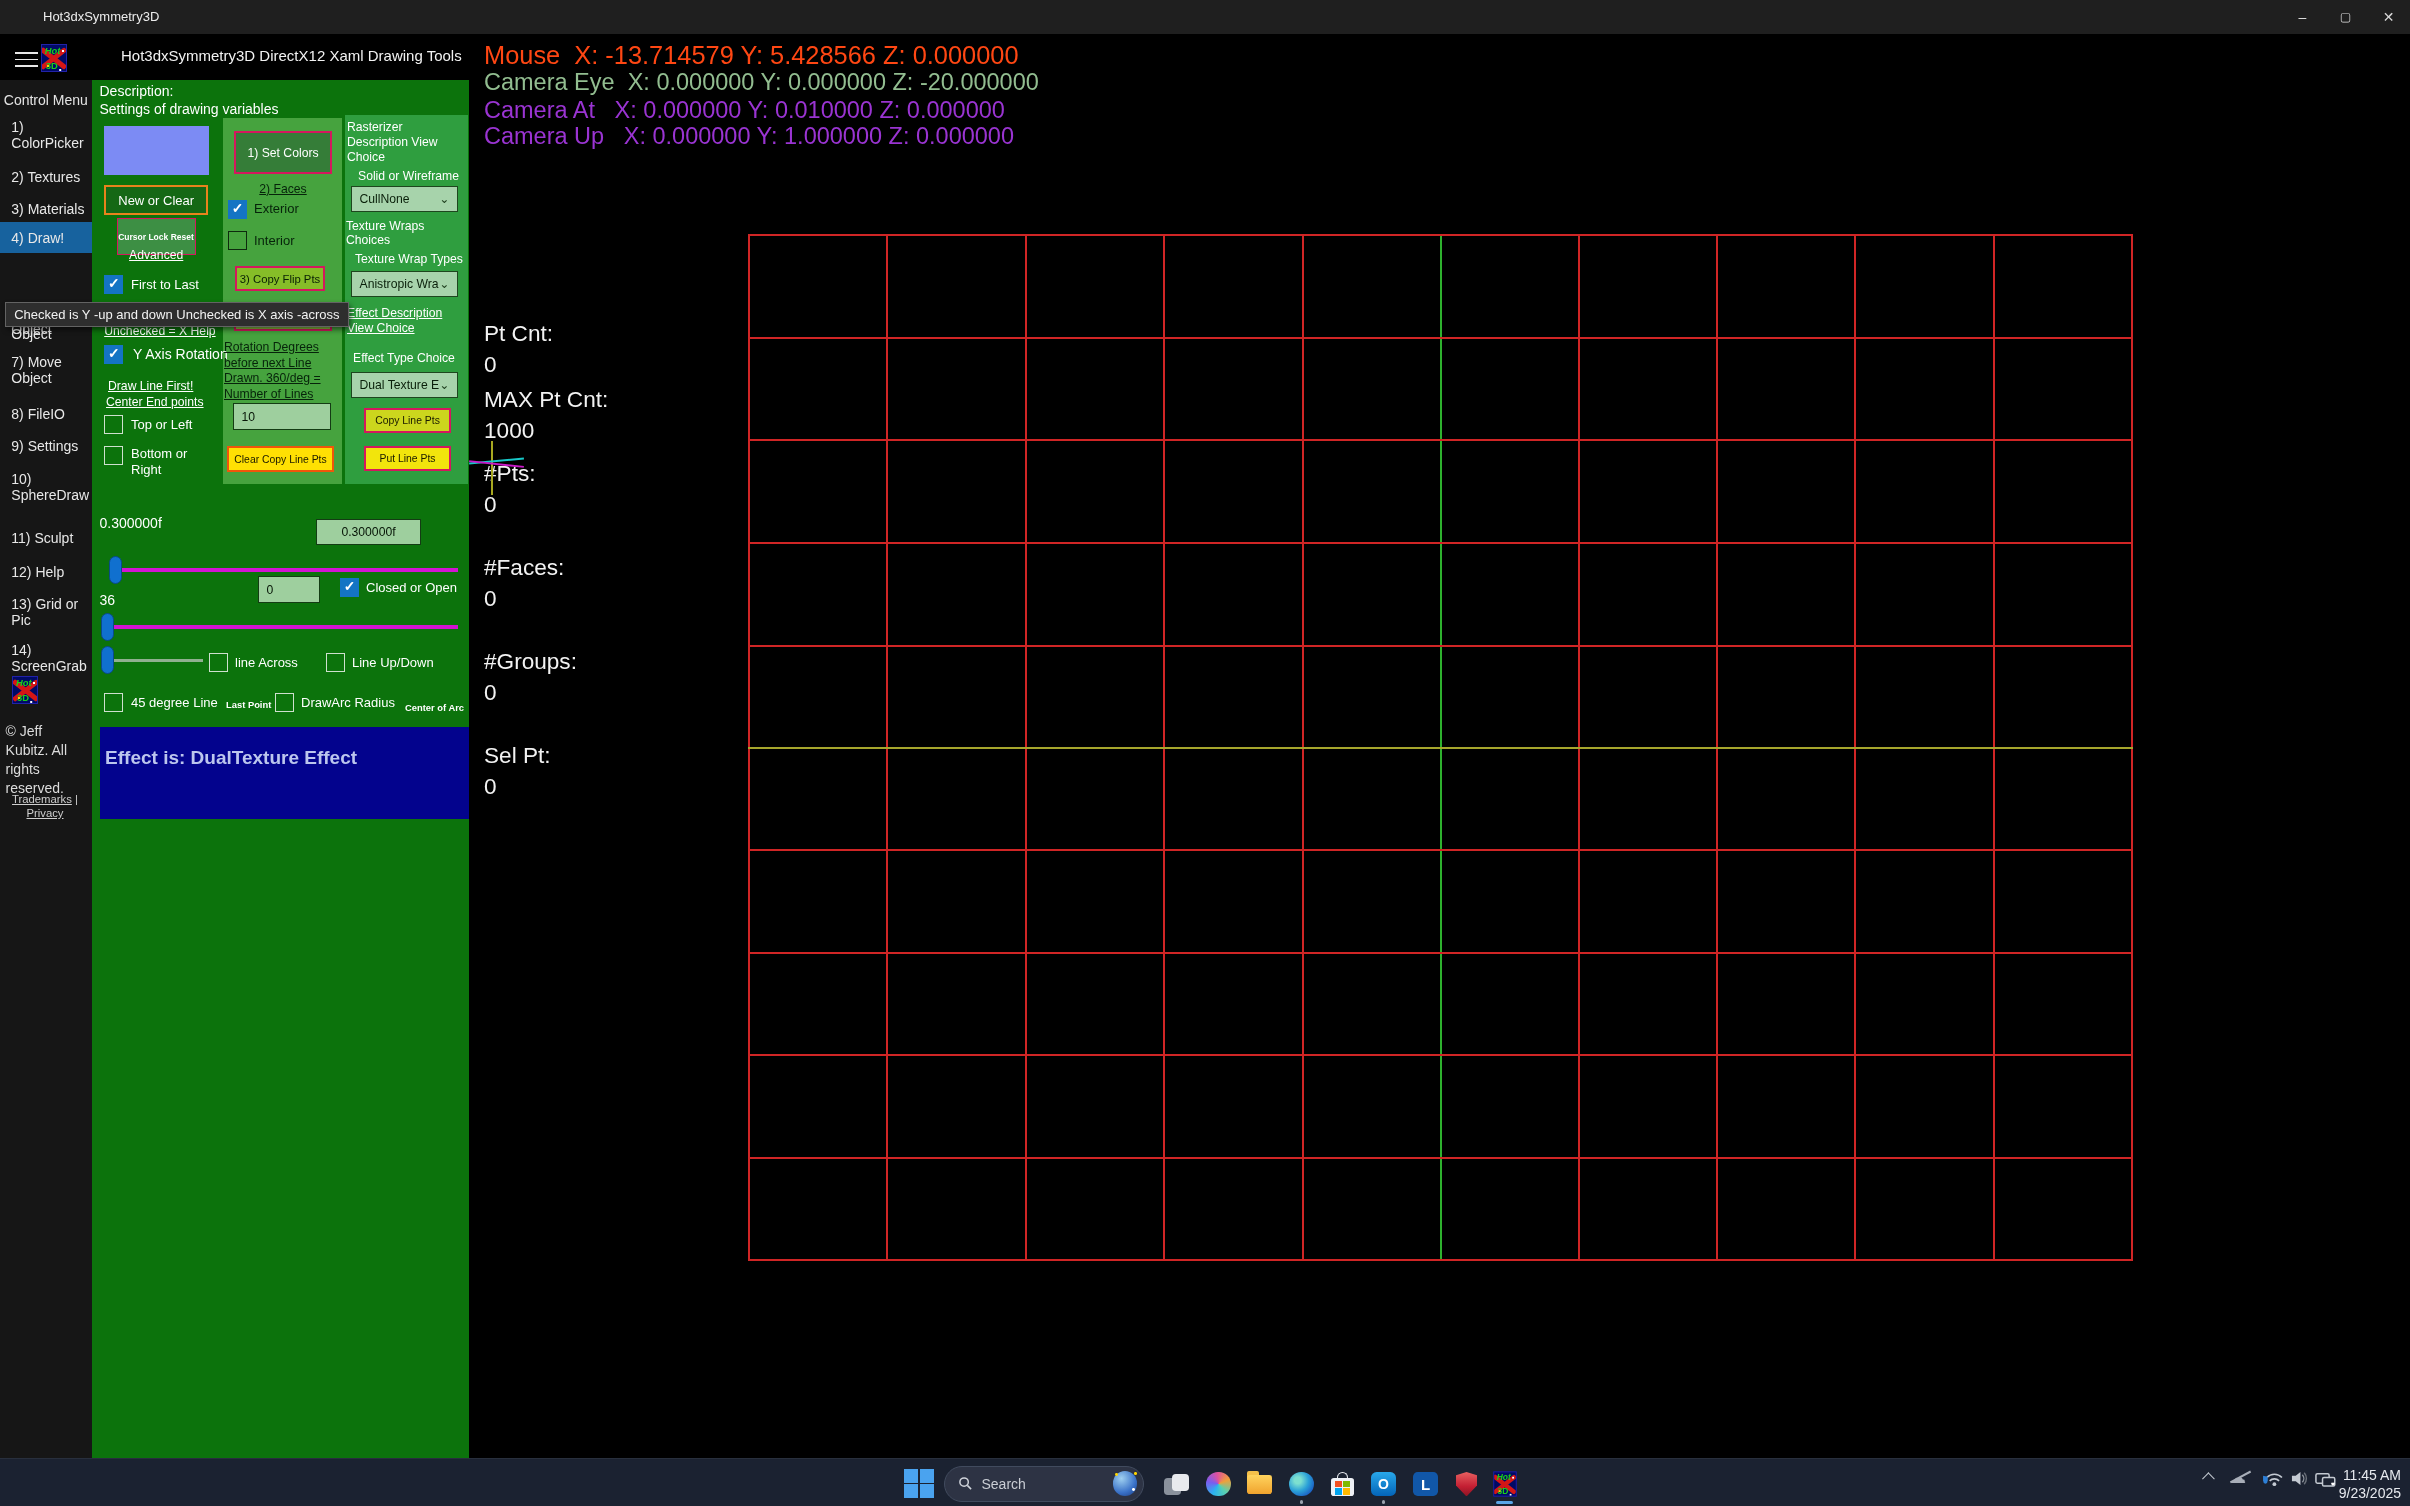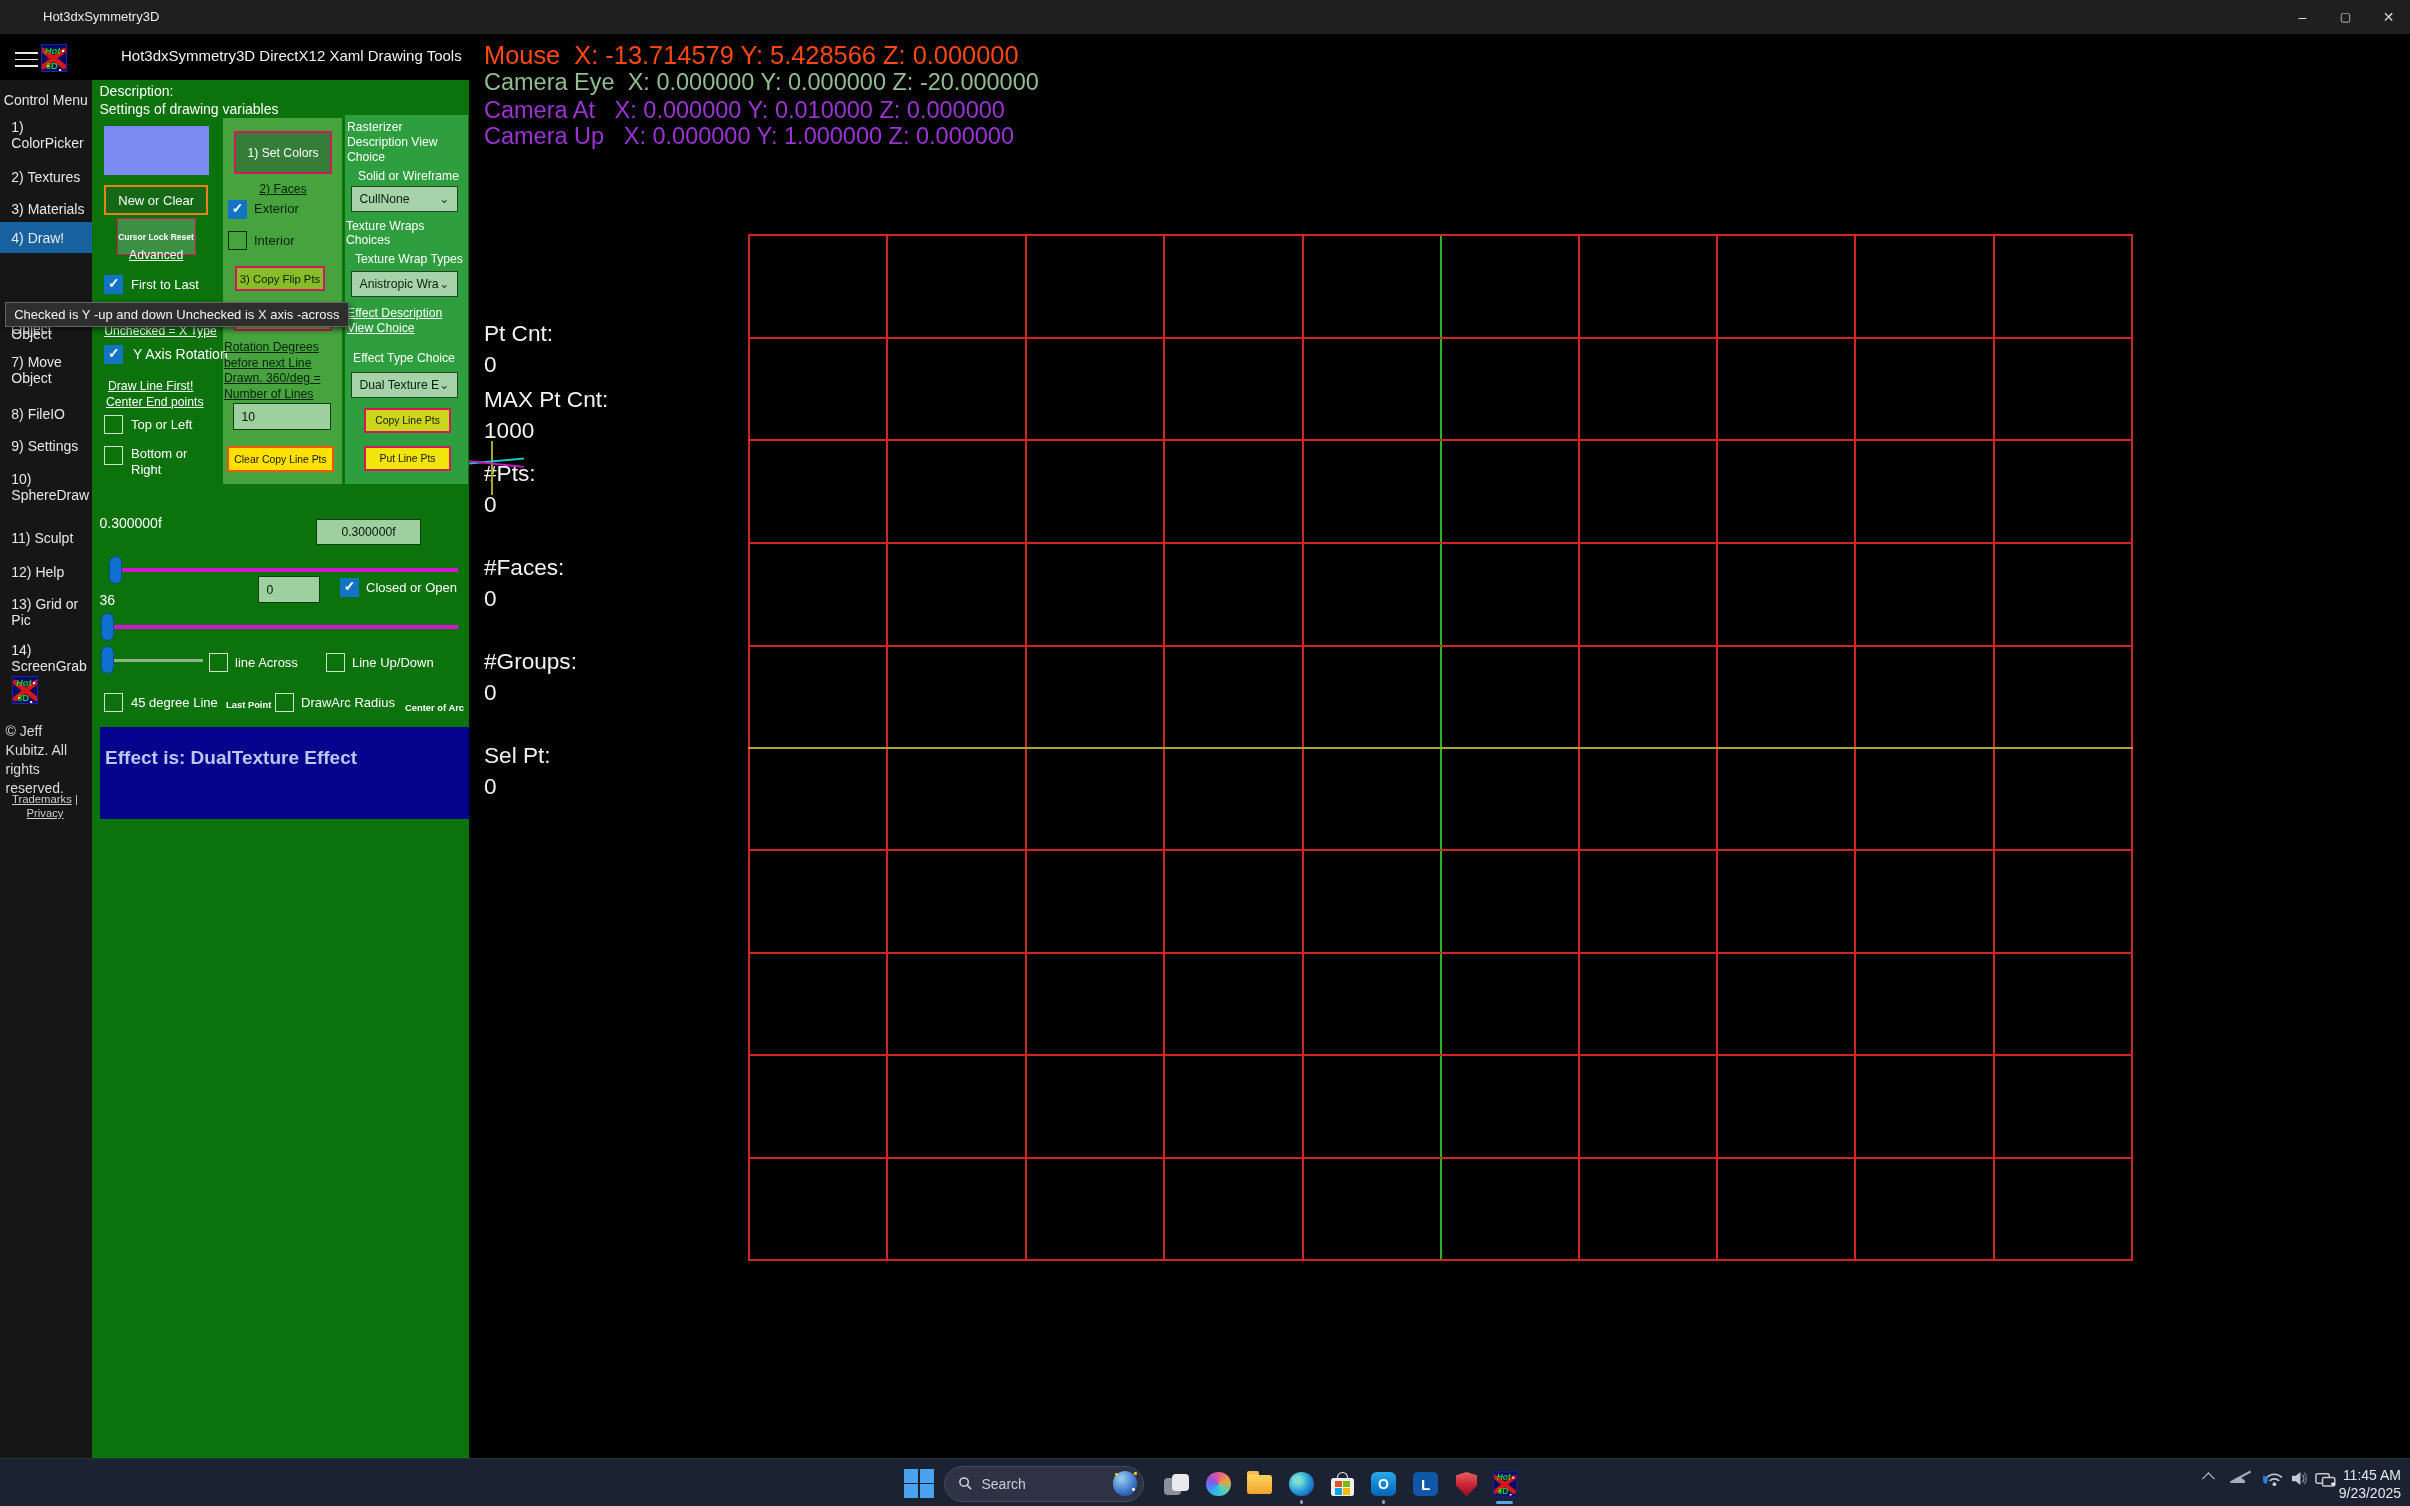--- a/index.html
+++ b/index.html
@@ -186,21 +186,21 @@
 
     <div class="glbl" style="left:7.5px;top:2.8px;font-size:14px;">Description:</div>
     <div class="glbl" style="left:7.5px;top:21px;font-size:14px;">Settings of drawing variables</div>
 
     <div class="swatch"></div>
     <div class="btn b-neworclear">New or Clear</div>
     <div class="btn b-cursor">Cursor Lock Reset</div>
     <div class="glbl lnk" style="left:12.2px;top:168px;width:104px;text-align:center;font-size:12.2px;">Advanced</div>
     <div class="cb checked" style="left:12.2px;top:195px;"></div>
     <div class="glbl" style="left:39px;top:197px;">First to Last</div>
-    <div class="glbl lnk" style="left:12.2px;top:244px;font-size:12.2px;">Unchecked = X Type</div>
+    <div class="glbl lnk" style="left:12.2px;top:244px;font-size:12.2px;">Unchecked = X Help</div>
     <div class="cb checked" style="left:12.2px;top:265px;"></div>
     <div class="glbl" style="left:41px;top:266px;font-size:14px;">Y Axis Rotation</div>
     <div class="glbl lnk" style="left:16px;top:299px;font-size:12.2px;">Draw Line First!</div>
     <div class="glbl lnk" style="left:14px;top:315px;font-size:12.2px;">Center End points</div>
     <div class="cb" style="left:12.2px;top:335px;"></div>
     <div class="glbl" style="left:39px;top:337px;">Top or Left</div>
     <div class="cb" style="left:12.2px;top:366px;"></div>
     <div class="glbl" style="left:39px;top:366px;width:77px;line-height:16px;">Bottom or Right</div>
 
     <div class="btn b-setcolors">1) Set Colors</div>

